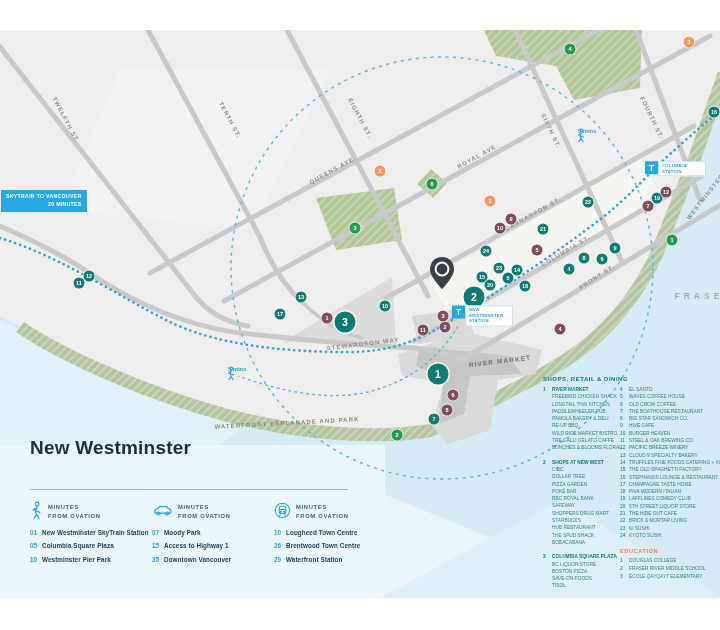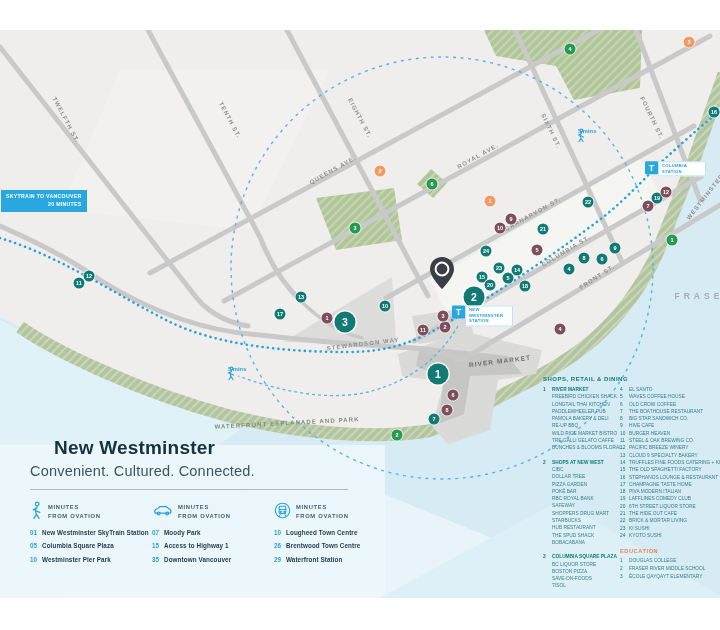--- a/index.html
+++ b/index.html
@@ -22,21 +22,21 @@
   .station .st-label{background:#fff;border:1px solid #bfe3f2;color:#2a9fd8;font-size:4.2px;font-weight:bold;
       letter-spacing:.3px;padding:1px 3px;display:flex;align-items:center;max-width:40px;line-height:1.35;
       text-transform:uppercase;}
   .walk{position:absolute;display:flex;align-items:center;gap:2px;transform:translate(-2px,-2px);}
   .walk span{color:#2aa2dc;font-size:5.8px;font-weight:bold;}
   #skytrain-badge{position:absolute;background:#29a8e0;color:#fff;text-align:right;
       padding:3px 5px;font-size:5.2px;font-weight:bold;line-height:1.5;letter-spacing:.3px;}
   #pin{position:absolute;z-index:6;}
   
   #title-block{position:absolute;left:30px;top:437px;z-index:7;}
-  #page-title{font-size:19px;font-weight:bold;color:#16323e;letter-spacing:.2px;margin-left:24px;}
+  #page-title{font-size:19px;font-weight:bold;color:#16323e;letter-spacing:.2px;}
   #page-subtitle{font-size:14.5px;color:#3f545e;margin-top:4px;letter-spacing:.2px;}
   #divider{position:absolute;left:30px;top:489px;width:318px;height:1px;background:#a9bcc4;z-index:7;}
   #minutes{position:absolute;left:30px;top:501px;display:flex;z-index:7;}
   .min-col{width:122px;}
   .min-head{display:flex;align-items:center;gap:5px;height:22px;}
   .min-head .hd{font-size:5.8px;font-weight:bold;color:#41616f;letter-spacing:.7px;line-height:1.5;}
   .min-item{display:flex;margin-top:6.2px;align-items:baseline;}
   .min-item .num{color:#2a9fd8;font-size:6.3px;font-weight:bold;width:12px;flex:none;}
   .min-item .lbl{color:#1c3a4a;font-size:6.3px;font-weight:bold;letter-spacing:.1px;}
   
@@ -306,21 +306,20 @@
   <div id="pin" style="left: 427px; top: 226px;">
     <svg width="30" height="40" viewBox="0 0 30 40">
       <path d="M15,1 C8,1 3,6.4 3,13.2 C3,21 15,33 15,33 C15,33 27,21 27,13.2 C27,6.4 22,1 15,1 Z" fill="#3a3f46"></path>
       <circle cx="15" cy="13" r="6.4" fill="none" stroke="#fff" stroke-width="2"></circle>
     </svg>
   </div>
 </div>
 
 <div id="title-block">
   <div id="page-title">New Westminster</div>
-  <div id="page-subtitle">Convenient. Cultured. Connected.</div>
 </div>
 <div id="divider"></div>
 
 <div id="minutes">
       <div class="min-col">
         <div class="min-head">
           <span><svg width="13" height="19" viewBox="0 0 20 28">
               <g stroke="#2aa2dc" stroke-width="2" fill="none" stroke-linecap="round">
                 <circle cx="11" cy="4" r="2.8"></circle>
                 <path d="M11,8 L8,14 L10,20 L6,26 M10,20 L14,26 M8,14 L15,17 M10.6,10 L5,13"></path>

